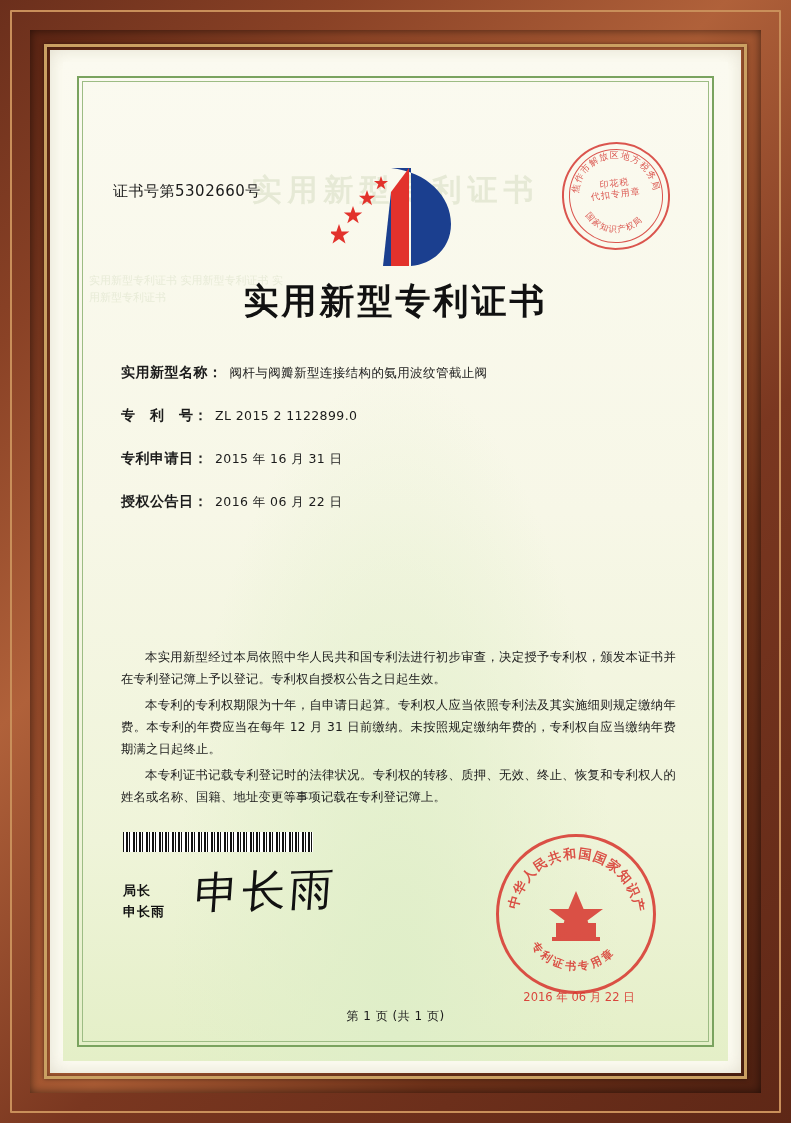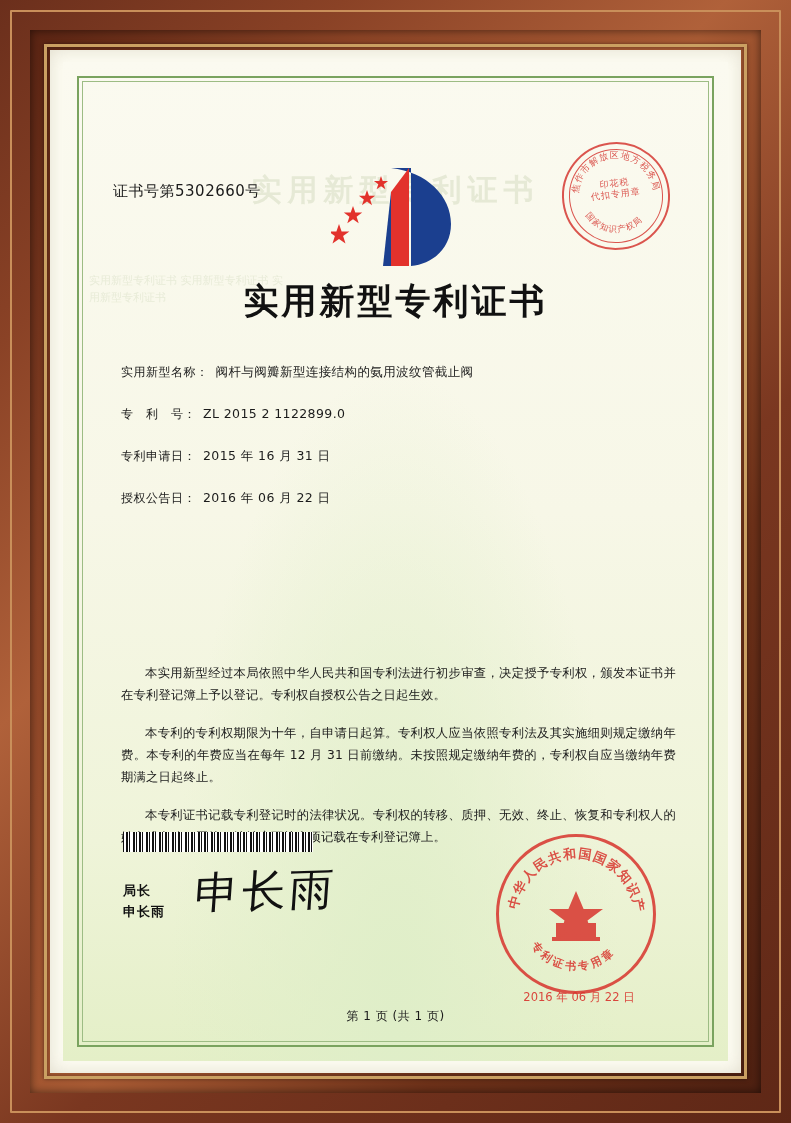--- a/index.html
+++ b/index.html
@@ -195,42 +195,43 @@
     top: 302px;
   }
   .field-row {
     display: flex;
     align-items: baseline;
     margin-bottom: 25px;
     font-family: "DejaVu Sans", sans-serif;
     color: #1b1b1b;
   }
   .field-label {
-    font-size: 12px;
+    font-size: 14px;
     white-space: nowrap;
     letter-spacing: .5px;
+    font-weight: bold;
   }
   .field-value {
     font-size: 12.5px;
     margin-left: 7px;
     letter-spacing: .4px;
   }
   .field-row.tight { margin-bottom: 24px; }
 
   
   .paragraphs {
     position: absolute;
     left: 58px;
     right: 52px;
     top: 584px;
     font-family: "DejaVu Sans", sans-serif;
     color: #1b1b1b;
   }
   .paragraphs p {
-    margin: 16px 0 4px 0;
+    margin: 0 0 4px 0;
     font-size: 12.3px;
     line-height: 22px;
     text-indent: 24px;
     text-align: justify;
     letter-spacing: .2px;
   }
 
   
   .barcode {
     position: absolute;

